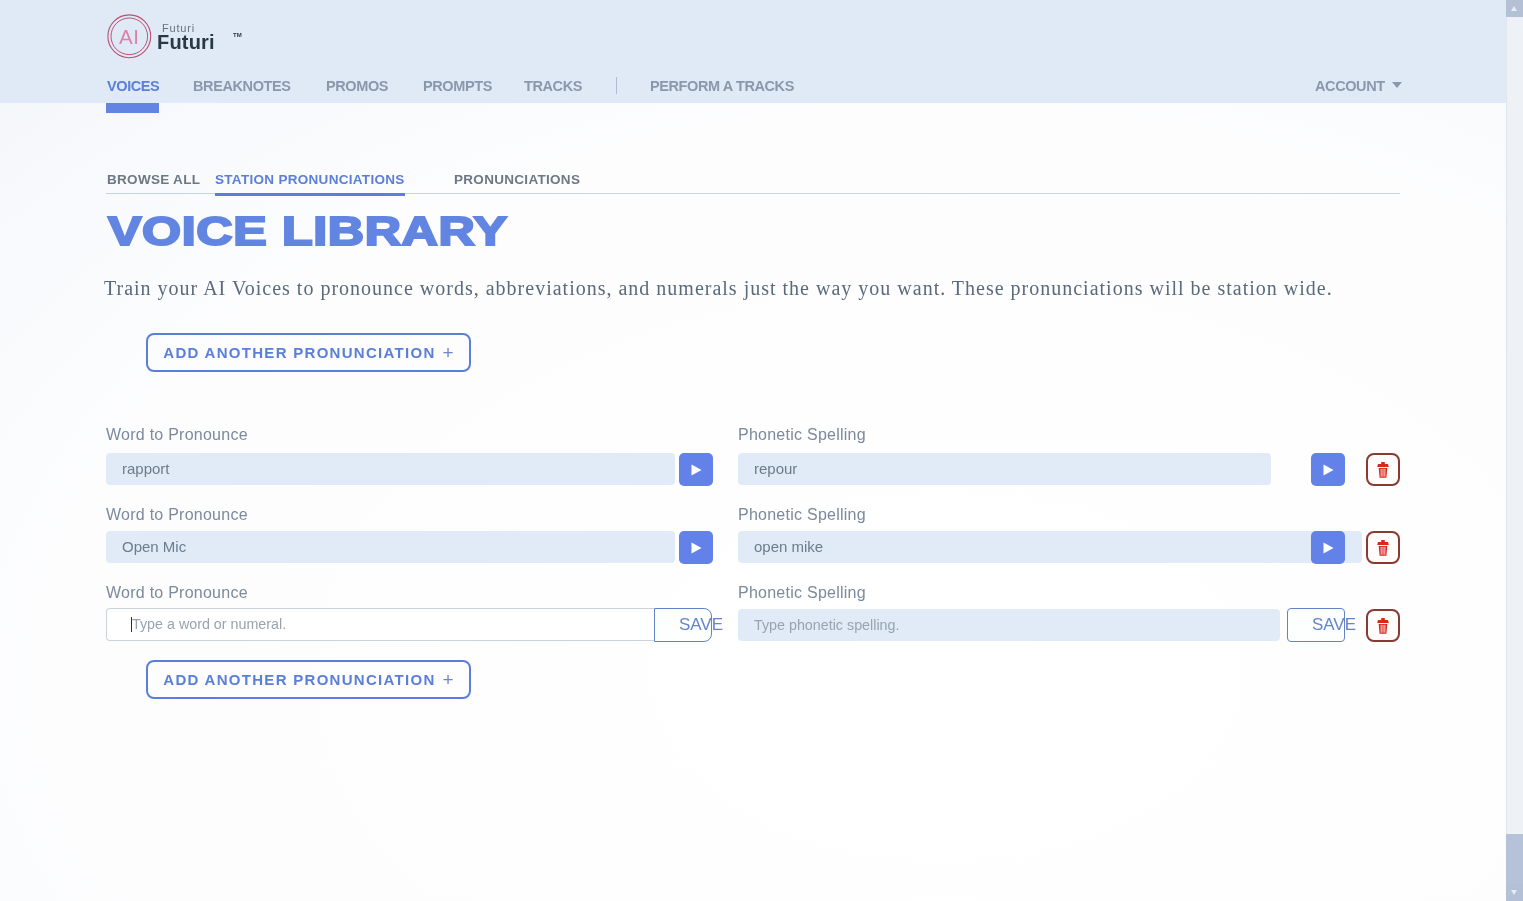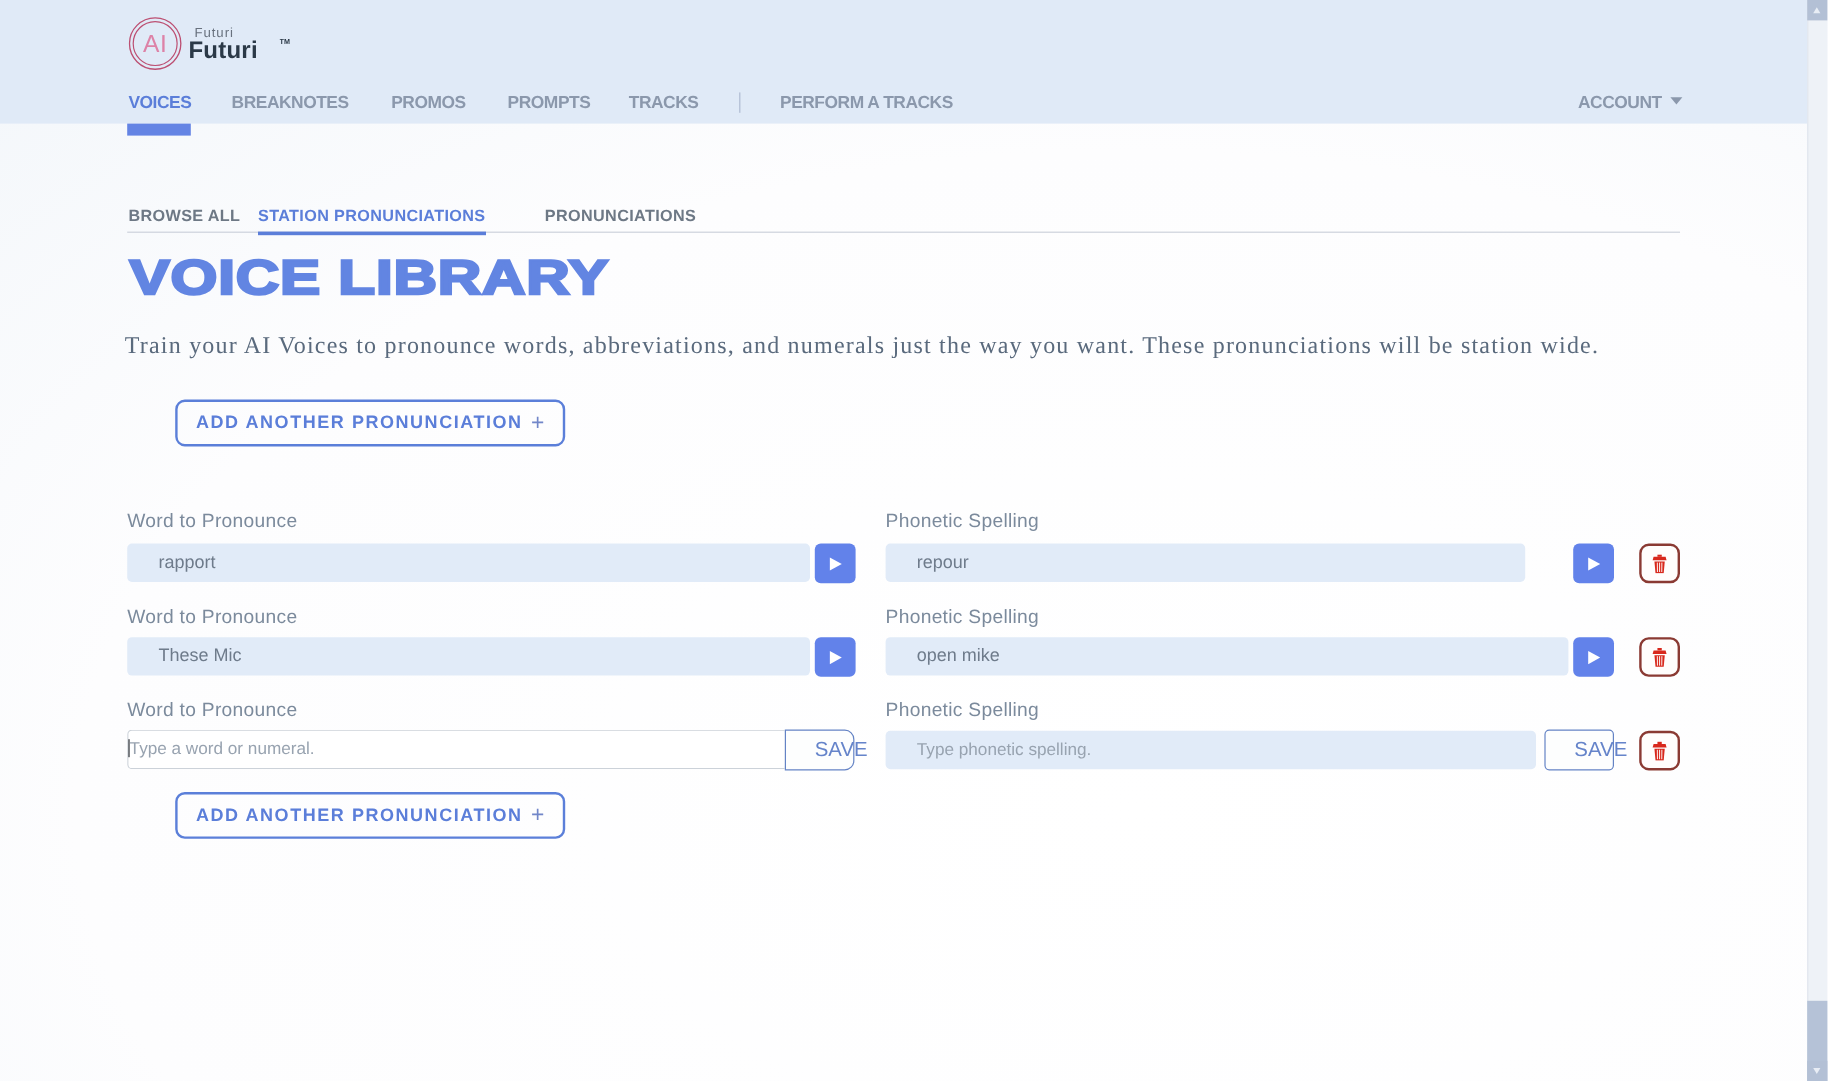--- a/index.html
+++ b/index.html
@@ -44,38 +44,38 @@
     position:absolute; left:106px; width:325px; height:39px;
     border:2px solid #5b7fd9; border-radius:8px; background:transparent;
     color:#5b7ed9; font-weight:bold; font-size:15px; letter-spacing:1.29px;
     display:flex; align-items:center; justify-content:center;margin-left:40px;
   }
   .addbtn .plus { font-weight:normal; font-size:19px; letter-spacing:0; margin-left:7px; color:#7287c9; }
 
   .flabel { position:absolute; font-size:16px; letter-spacing:0.25px; color:#7b8a9c; }
   .finput {
     position:absolute; height:32px; background:#e1ebf8; border-radius:4px;
-    font-size:15px; color:#6e7b8b; line-height:32px; padding-left:26px;
+    font-size:15px; color:#6e7b8b; line-height:32px; padding-left:16px;
   }
   .playbtn {
     position:absolute; width:34px; height:33px; background:#6282ea; border-radius:5px;
   }
   .playbtn svg { position:absolute; left:12px; top:11px; }
   .trashbtn {
     position:absolute; left:1366px; width:34px; height:33px; background:#fffdfc;
     border:2px solid #8a3a33; border-radius:8px;
   }
   .savebtn {
     position:absolute; width:58px; height:34px; background:#fdfefe;
     border:1.5px solid #6483c5; color:#6584ca; font-size:17px;
     display:flex; align-items:center; justify-content:center; letter-spacing:0;padding-left:36px;
   }
   .whiteinput {
     position:absolute; height:33px; background:#fff; border:1px solid #ccd2d9; border-right:none;
-    border-radius:4px 0 0 4px; font-size:15px; color:#8f9aa9; line-height:31px; padding-left:0;
+    border-radius:4px 0 0 4px; font-size:15px; color:#8f9aa9; line-height:31px; padding-left:24px;
   }
 
   
   .sb-track { position:absolute; right:0; top:0; width:17px; height:901px; background:#eef2f7; border-left:1px solid #e0e5ee; }
   .sb-btn { position:absolute; right:0; width:17px; height:17px; background:#b3c0d5; }
   .sb-thumb { position:absolute; right:0; top:834px; width:17px; height:67px; background:#b5c2d7; }
   .arrow { position:absolute; left:5px; width:0; height:0; border-left:3.5px solid transparent; border-right:3.5px solid transparent; }
 </style>
 </head>
 <body>
@@ -134,27 +134,27 @@
     <path d="M2 2 H12 L12.8 4.9 H1.2 Z" fill="#d8281c"></path>
     <path d="M2.7 6 H11.3 L10.4 15.7 H3.6 Z" fill="#d8281c"></path>
     <line x1="5.1" y1="6.8" x2="5.2" y2="14.7" stroke="#ffffff" stroke-width="0.8"></line>
     <line x1="7" y1="6.8" x2="7" y2="14.7" stroke="#ffffff" stroke-width="0.8"></line>
     <line x1="8.9" y1="6.8" x2="8.8" y2="14.7" stroke="#ffffff" stroke-width="0.8"></line>
   </svg>
 </div>
 
 <div class="flabel" style="left:106px; top:506px;">Word to Pronounce</div>
 <div class="flabel" style="left:738px; top:506px;">Phonetic Spelling</div>
-<div class="finput" style="left:106px; top:531px; width:569px;">These Mic</div>
+<div class="finput" style="left:106px; top:531px; width:569px;">Open Mic</div>
 <div class="playbtn" style="left:679px; top:531px;">
     <svg width="11" height="12" viewBox="0 0 11 12">
       <path d="M0.5 0.5 L10.5 6 L0.5 11.5 Z" fill="#fff"></path>
     </svg>
   </div>
-<div class="finput" style="left:738px; top:531px; width:569px;">open mike</div>
+<div class="finput" style="left:738px; top:531px; width:624px;">open mike</div>
 <div class="playbtn" style="left:1311px; top:531px;">
     <svg width="11" height="12" viewBox="0 0 11 12">
       <path d="M0.5 0.5 L10.5 6 L0.5 11.5 Z" fill="#fff"></path>
     </svg>
   </div>
 <div class="trashbtn" style="top:531px;">
   <svg width="14" height="16" viewBox="0 0 14 16" style="position:absolute;left:8px;top:7px;">
     <rect x="5.2" y="0" width="3.6" height="2" fill="#d8281c"></rect>
     <path d="M2 2 H12 L12.8 4.9 H1.2 Z" fill="#d8281c"></path>
     <path d="M2.7 6 H11.3 L10.4 15.7 H3.6 Z" fill="#d8281c"></path>

